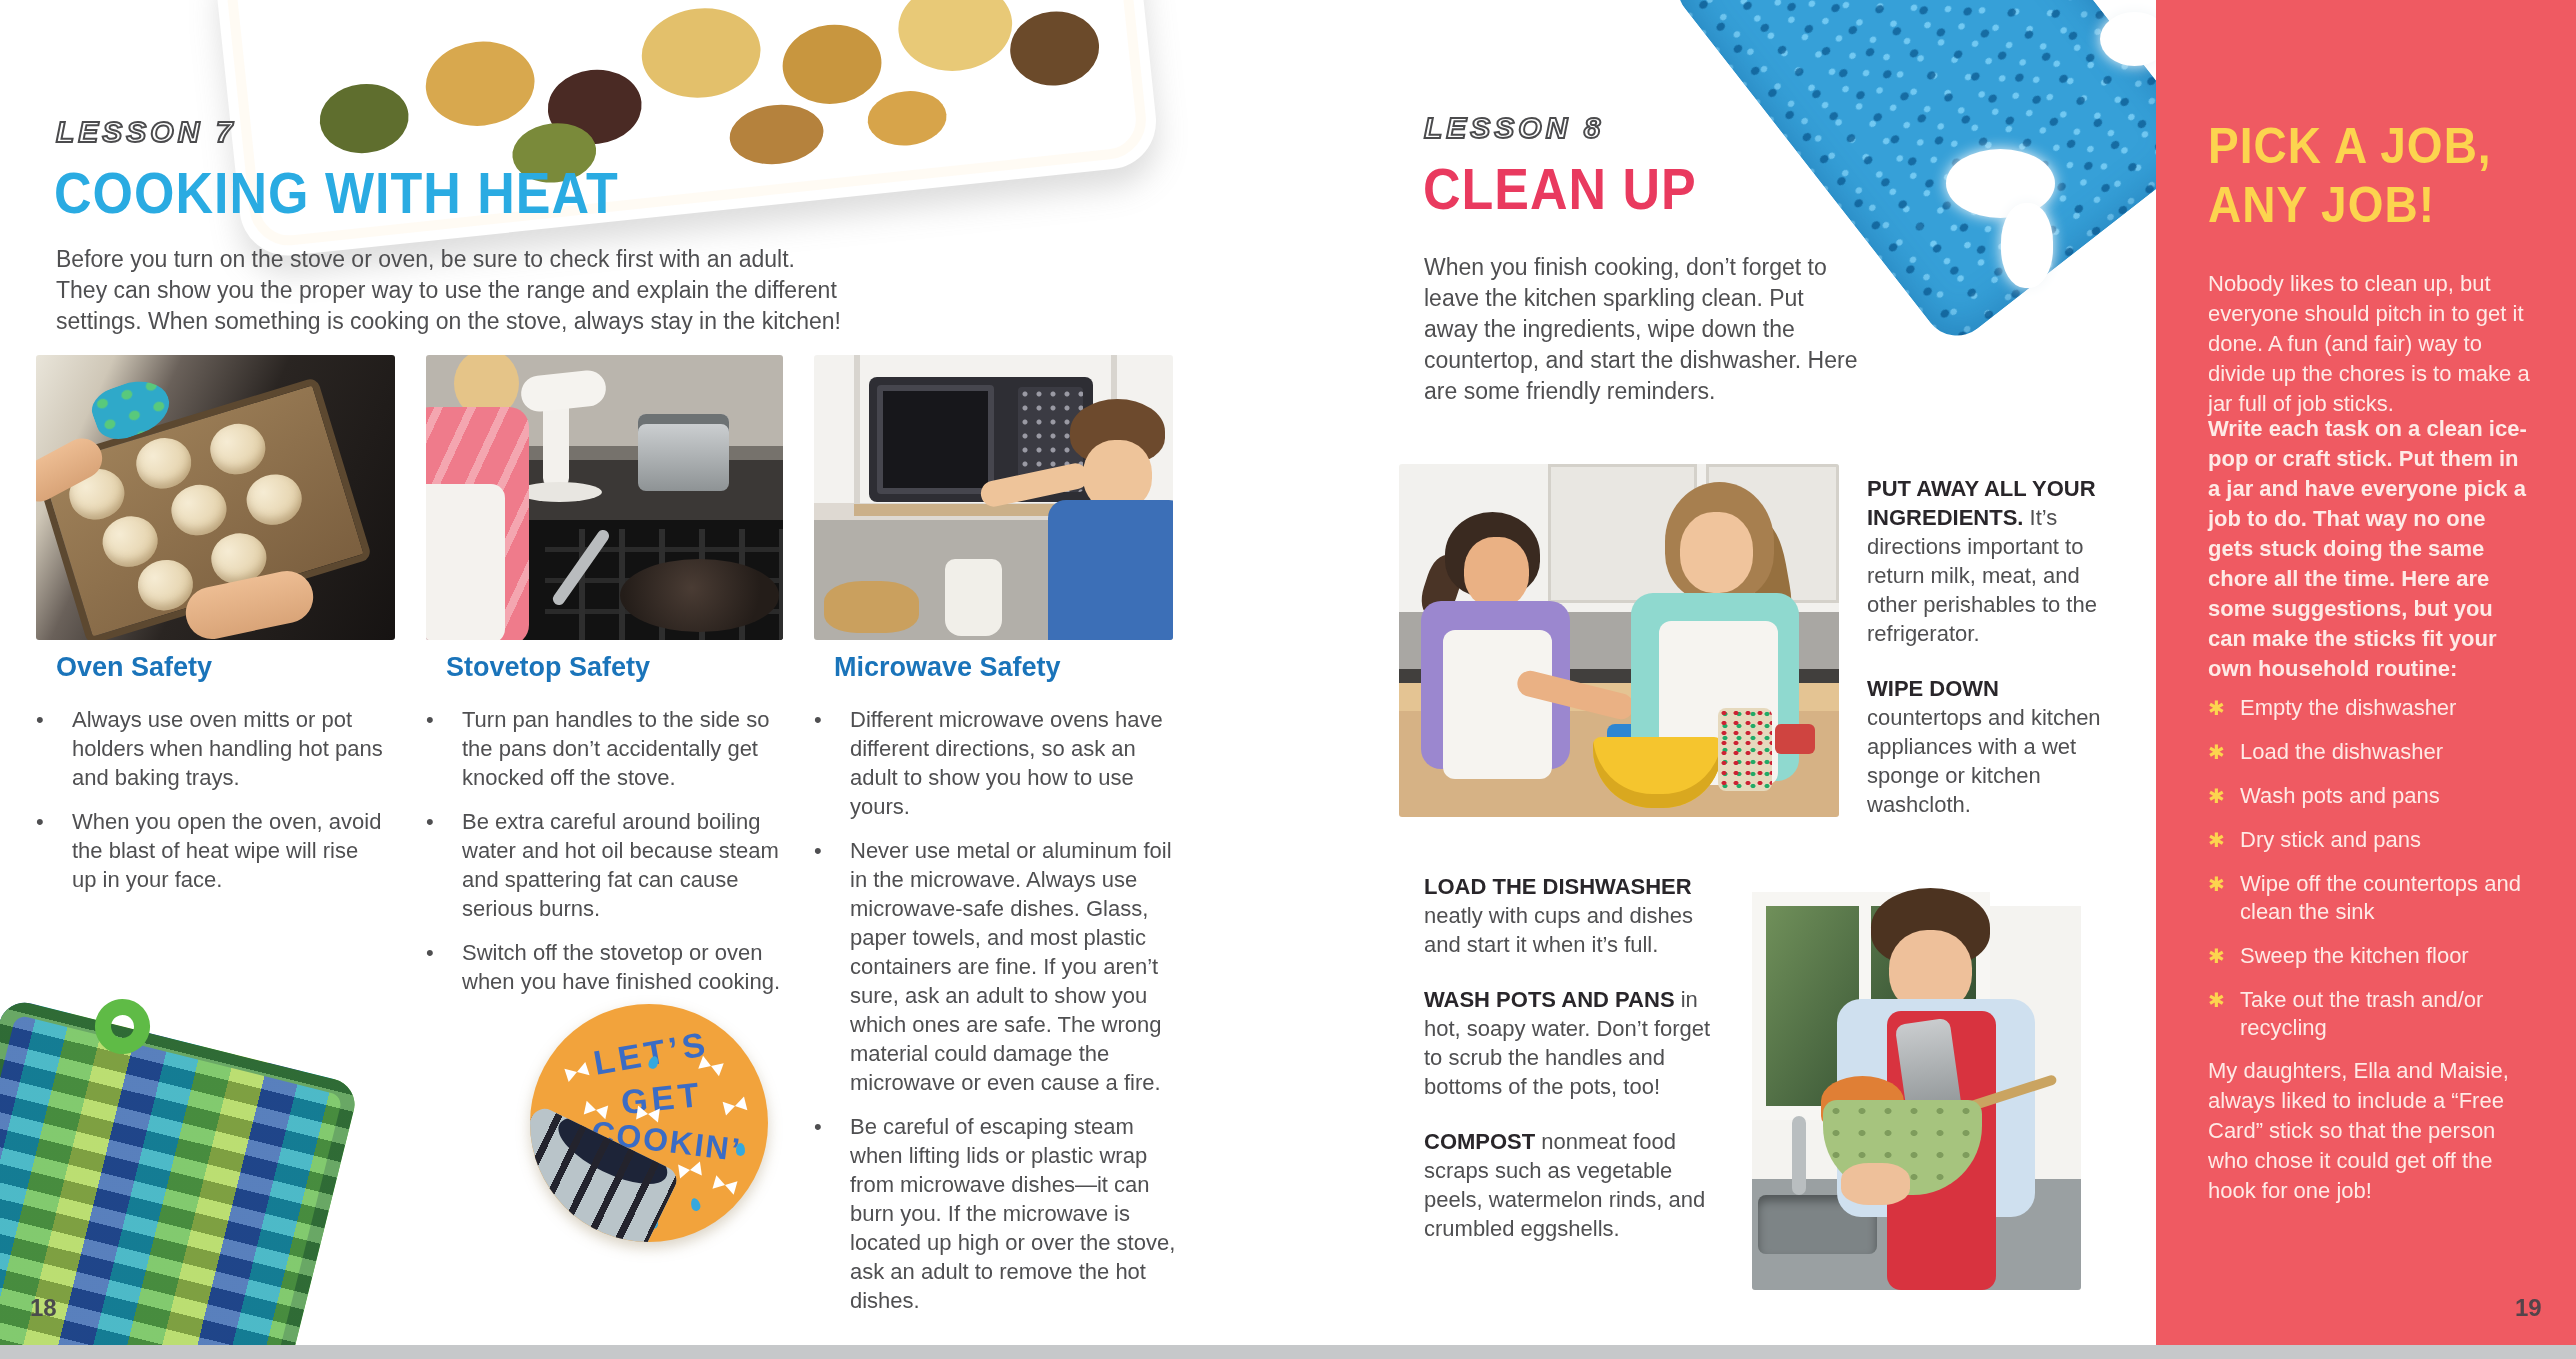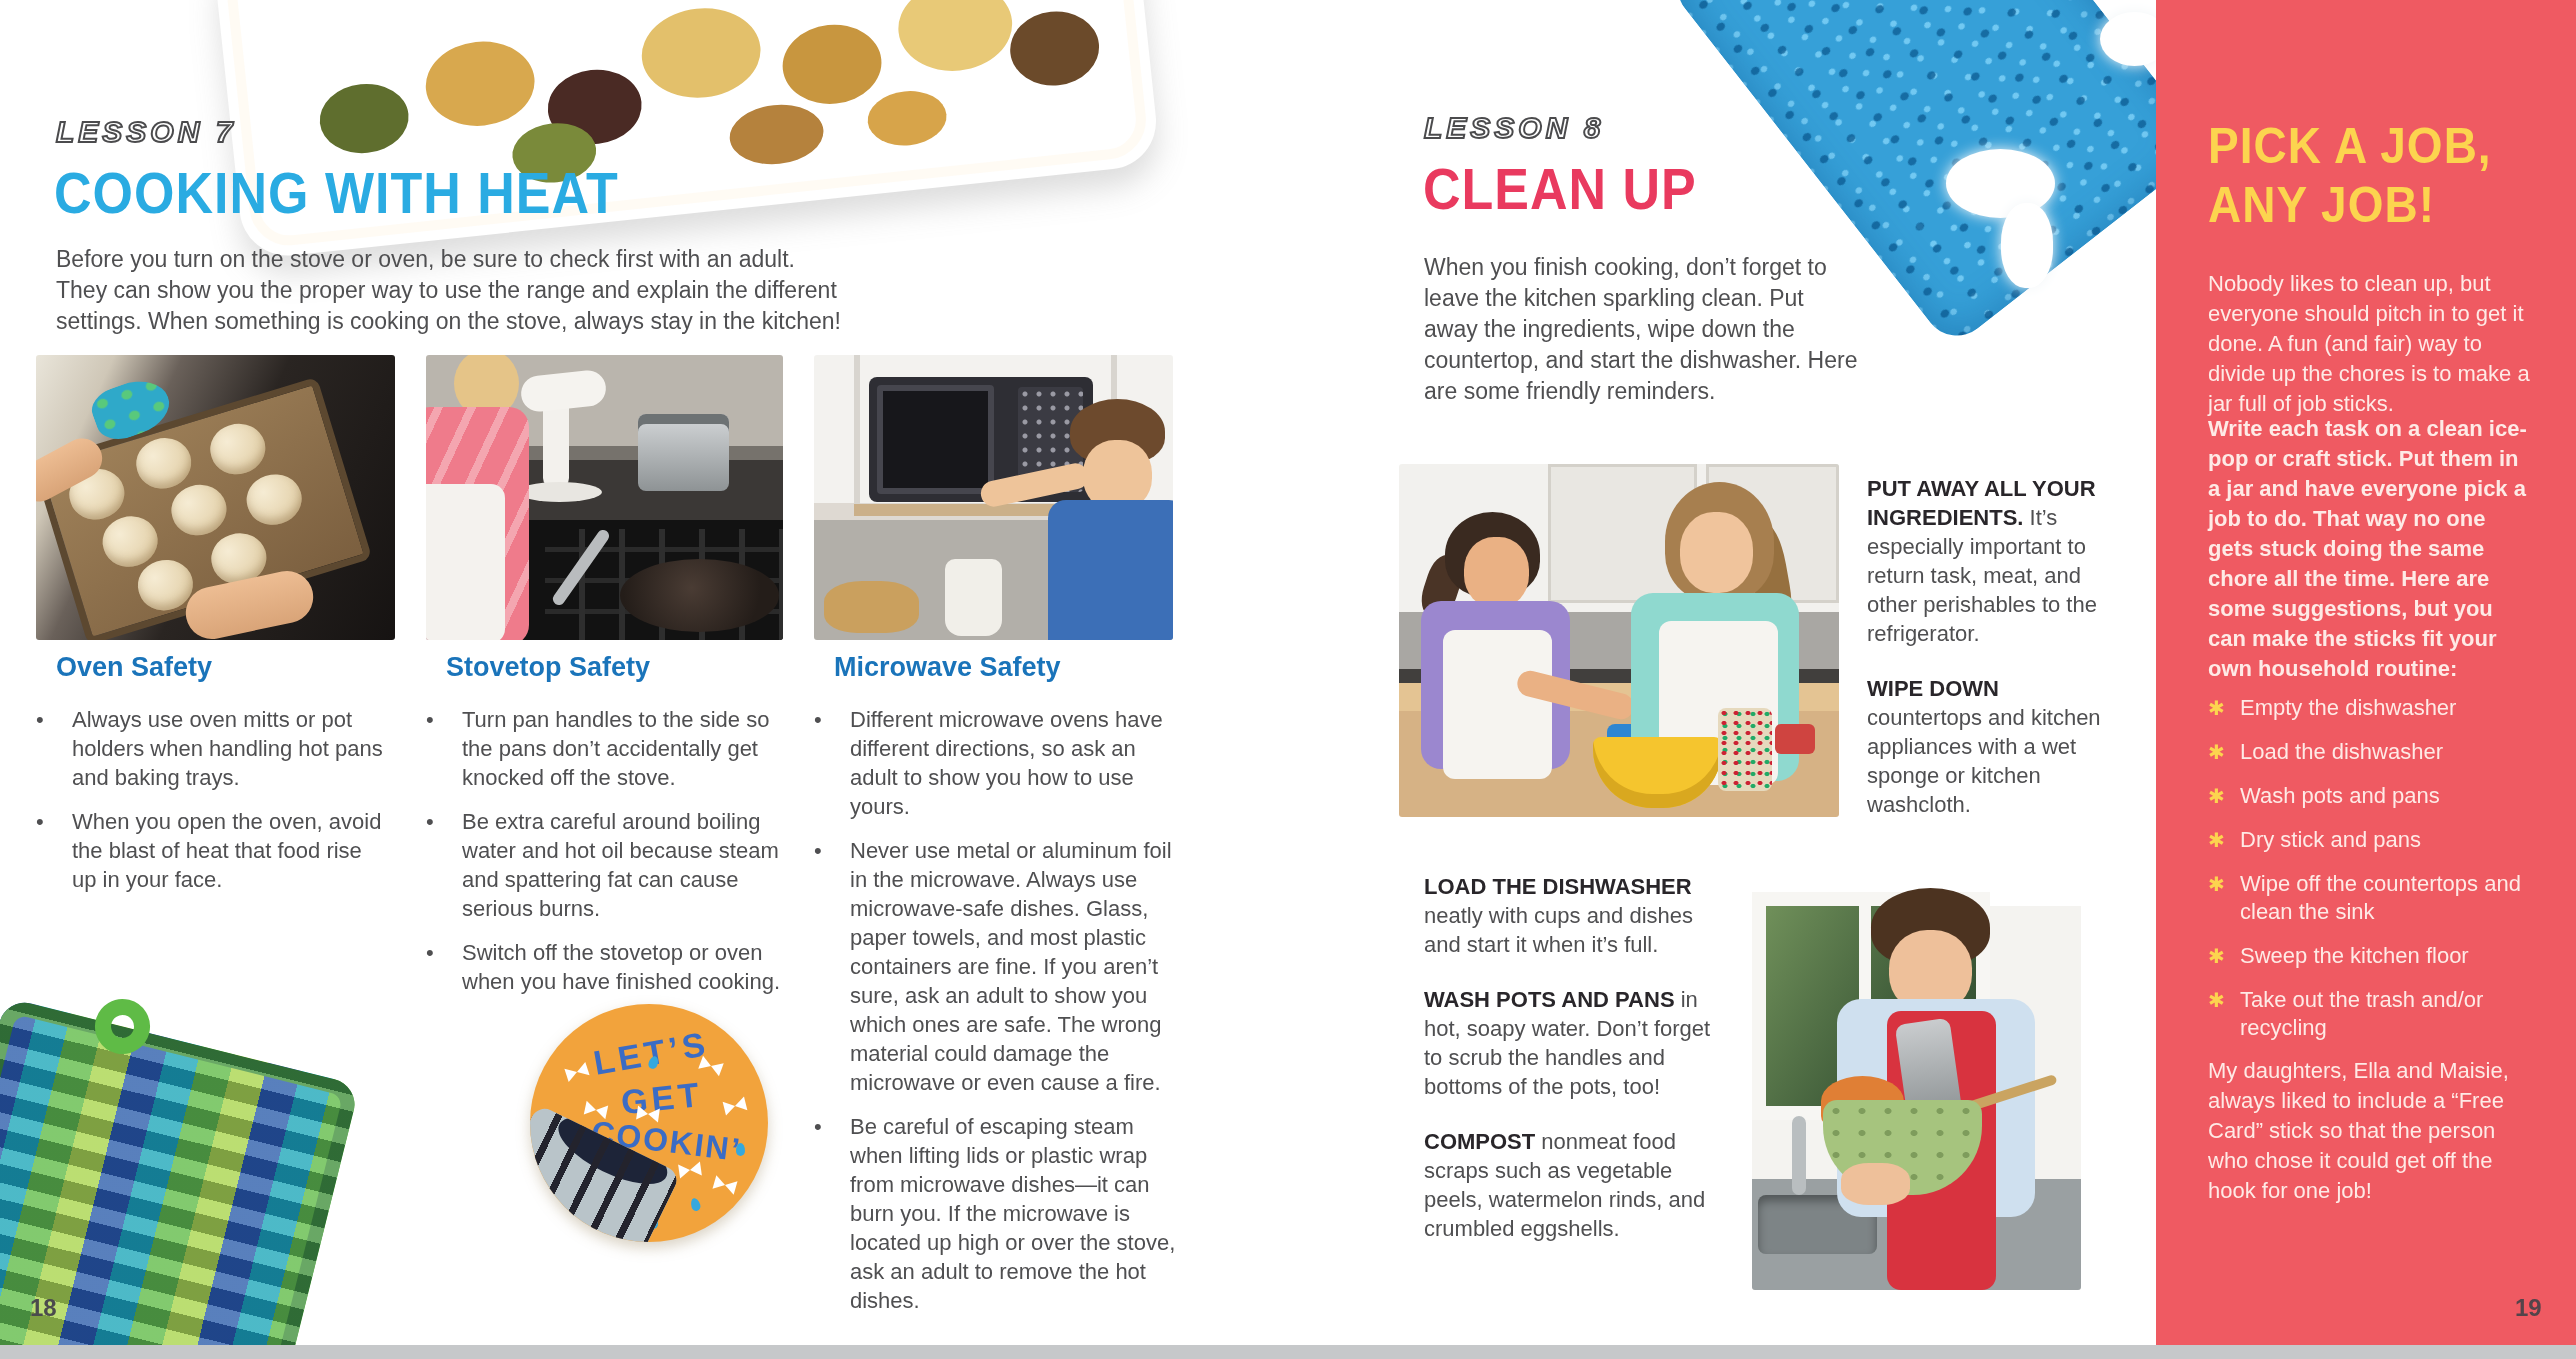--- a/index.html
+++ b/index.html
@@ -259,21 +259,21 @@
     </div>
 
     <div class="col" id="col1">
       <div class="colhead">Oven Safety</div>
       <div class="bullet-row">
         <span class="bullet-glyph">•</span>
         <span>Always use oven mitts or pot holders when handling hot pans and baking trays.</span>
       </div>
       <div class="bullet-row">
         <span class="bullet-glyph">•</span>
-        <span>When you open the oven, avoid the blast of heat that food rise up in your face.</span>
+        <span>When you open the oven, avoid the blast of heat wipe will rise up in your face.</span>
       </div>
     </div>
 
     <div class="col" id="col2">
       <div class="colhead">Stovetop Safety</div>
       <div class="bullet-row">
         <span class="bullet-glyph">•</span>
         <span>Turn pan handles to the side so the pans don’t accidentally get knocked off the stove.</span>
       </div>
       <div class="bullet-row">
@@ -360,21 +360,21 @@
       <div class="shape g-face2"></div>
       <div class="shape g-body2"></div>
       <div class="shape g-apron2"></div>
       <div class="shape bowl"></div>
       <div class="shape jar"></div>
       <div class="shape scoop"></div>
     </div>
 
     <div class="rem-col-right">
       <div class="rem">
-        <span class="lead">PUT AWAY ALL YOUR INGREDIENTS.</span><span> It’s especially important to return task, meat, and other perishables to the refrigerator.</span>
+        <span class="lead">PUT AWAY ALL YOUR INGREDIENTS.</span><span> It’s directions important to return milk, meat, and other perishables to the refrigerator.</span>
       </div>
       <div class="rem">
         <span class="lead">WIPE DOWN</span><span> countertops and kitchen appliances with a wet sponge or kitchen washcloth.</span>
       </div>
     </div>
 
     <div class="rem-col-left">
       <div class="rem">
         <span class="lead">LOAD THE DISHWASHER</span><span> neatly with cups and dishes and start it when it’s full.</span>
       </div>

